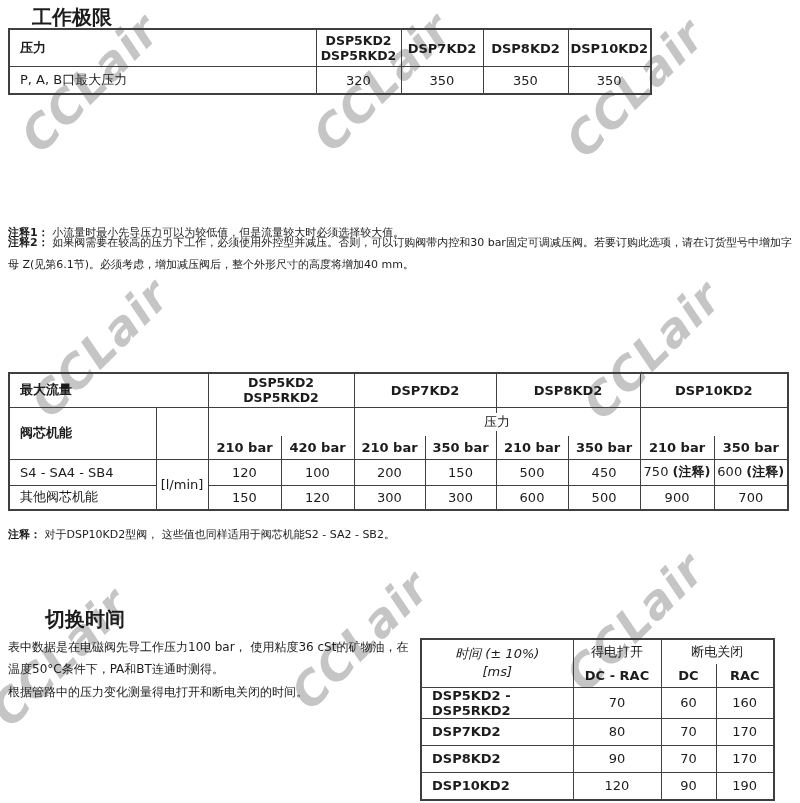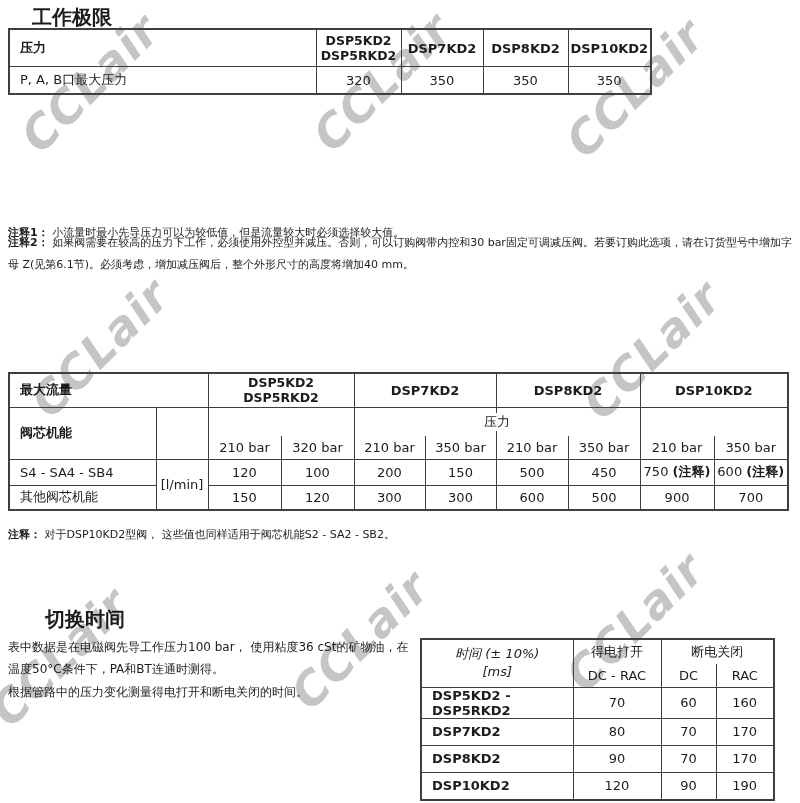--- a/index.html
+++ b/index.html
@@ -27,21 +27,21 @@
     border:1.4px solid #3f3f3f;
     font-size:13px;font-weight:normal;
     text-align:center;vertical-align:middle;
     padding:0;overflow:hidden;
   }
   .t-outer{border:2px solid #3f3f3f;}
   .cell-left{text-align:left;padding-left:10px;}
   .bold{font-weight:bold;}
   .two-line{line-height:15px;font-size:12.5px;}
   .no-bottom{border-bottom:hidden;}
-  .no-top{border-top:hidden;}
+  .no-top{border-top:hidden;font-weight:bold;}
   
   #t1 th{height:36px;}
   #t1 td{height:26px;}
   
   #t2-wrap{position:relative;}
   #t2 .r1{height:34px;}
   #t2 .r2{height:29px;}
   #t2 .r3{height:23px;font-size:12.5px;}
   #t2 .r4{height:26px;}
   #t2 .r5{height:25px;}
@@ -137,21 +137,21 @@
     <tr class="r2">
       <th rowspan="2" class="cell-left bold">阀芯机能</th>
       <th rowspan="2"></th>
       <td colspan="2" class="no-bottom"></td>
       <td colspan="2" class="no-bottom"></td>
       <td colspan="2" class="no-bottom"></td>
       <td colspan="2" class="no-bottom"></td>
     </tr>
     <tr class="r3">
       <td class="no-top">210 bar</td>
-      <td class="no-top">320 bar</td>
+      <td class="no-top">420 bar</td>
       <td class="no-top">210 bar</td>
       <td class="no-top">350 bar</td>
       <td class="no-top">210 bar</td>
       <td class="no-top">350 bar</td>
       <td class="no-top">210 bar</td>
       <td class="no-top">350 bar</td>
     </tr>
     <tr class="r4">
       <td class="cell-left">S4 - SA4 - SB4</td>
       <td rowspan="2">[l/min]</td>

